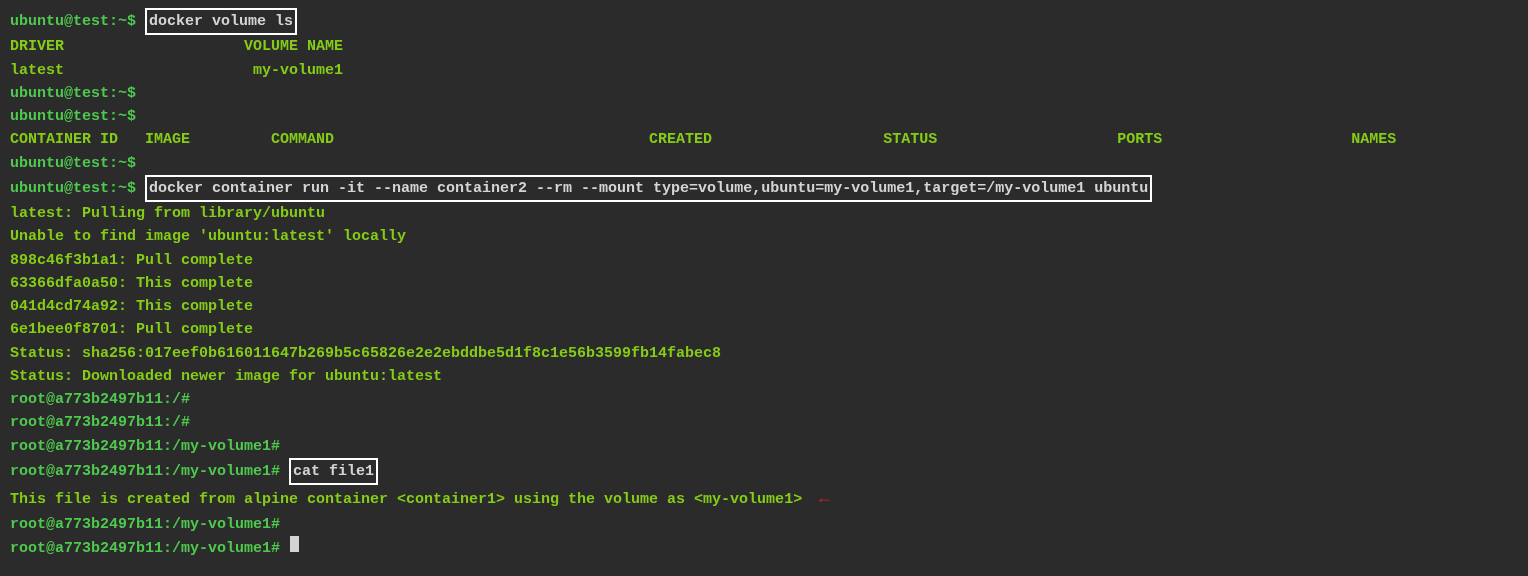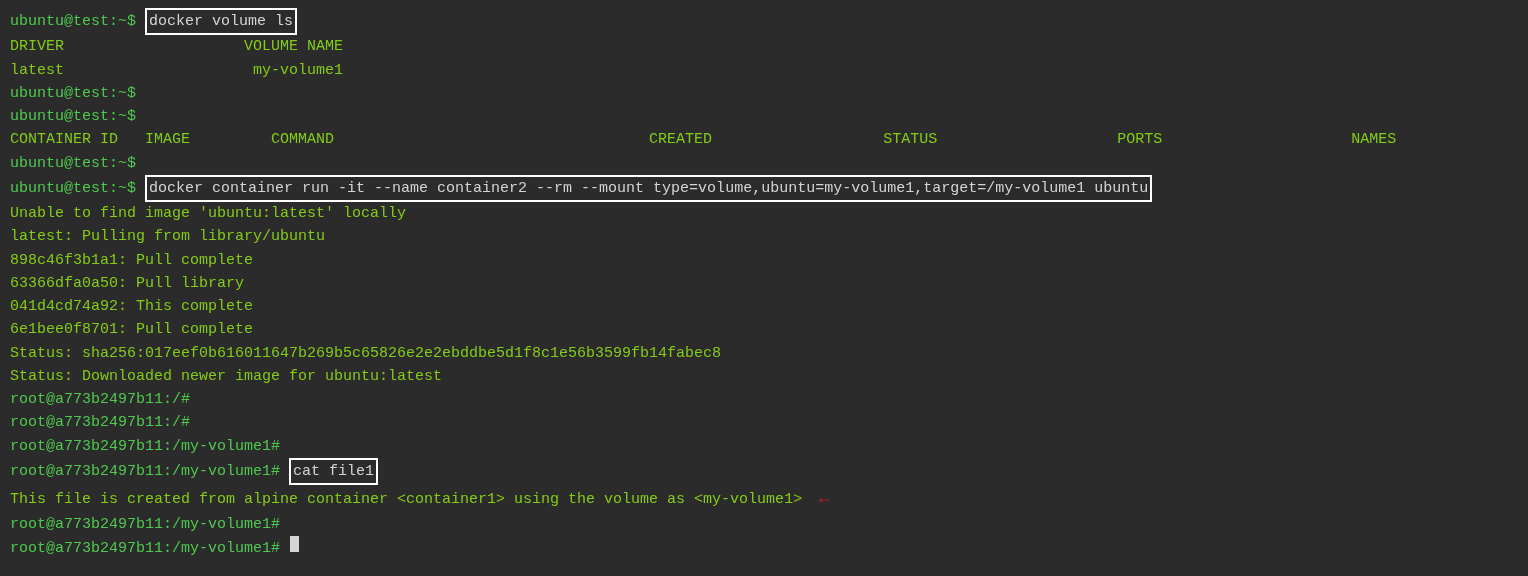--- a/index.html
+++ b/index.html
@@ -8,20 +8,21 @@
       font-family: 'Courier New', Courier, monospace;
       font-size: 15px;
       color: #d4d4d4;
       width: 1528px;
       min-height: 576px;
       padding: 8px 10px;
       overflow: hidden;
     }
     .terminal {
       width: 100%;
+      font-weight: bold;
     }
     .line {
       display: flex;
       align-items: baseline;
       white-space: pre;
       line-height: 1.55;
     }
     .prompt-green {
       color: #4ec94e;
     }
@@ -79,33 +80,33 @@
 
   <div class="line">
     <span class="prompt-green">ubuntu@test:~$ </span>
   </div>
 
   <div class="line">
     <span class="prompt-green">ubuntu@test:~$ </span><span class="cmd-highlight">docker container run -it --name container2 --rm --mount type=volume,ubuntu=my-volume1,target=/my-volume1 ubuntu</span>
   </div>
 
   <div class="line">
-    <span class="plain">Unable to find image 'ubuntu:latest' locally</span>
+    <span class="plain">latest: Pulling from library/ubuntu</span>
   </div>
 
   <div class="line">
-    <span class="plain">latest: Pulling from library/ubuntu</span>
+    <span class="plain">Unable to find image 'ubuntu:latest' locally</span>
   </div>
 
   <div class="line">
     <span class="plain">898c46f3b1a1: Pull complete</span>
   </div>
 
   <div class="line">
-    <span class="plain">63366dfa0a50: Pull library</span>
+    <span class="plain">63366dfa0a50: This complete</span>
   </div>
 
   <div class="line">
     <span class="plain">041d4cd74a92: This complete</span>
   </div>
 
   <div class="line">
     <span class="plain">6e1bee0f8701: Pull complete</span>
   </div>
 

